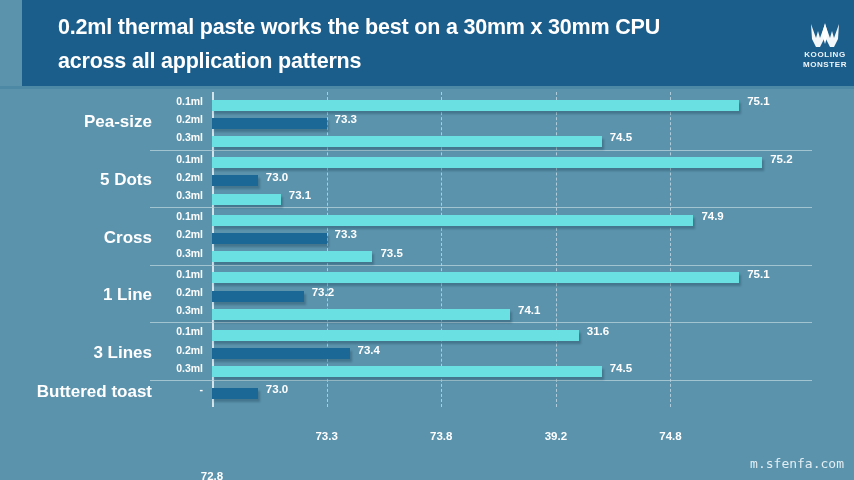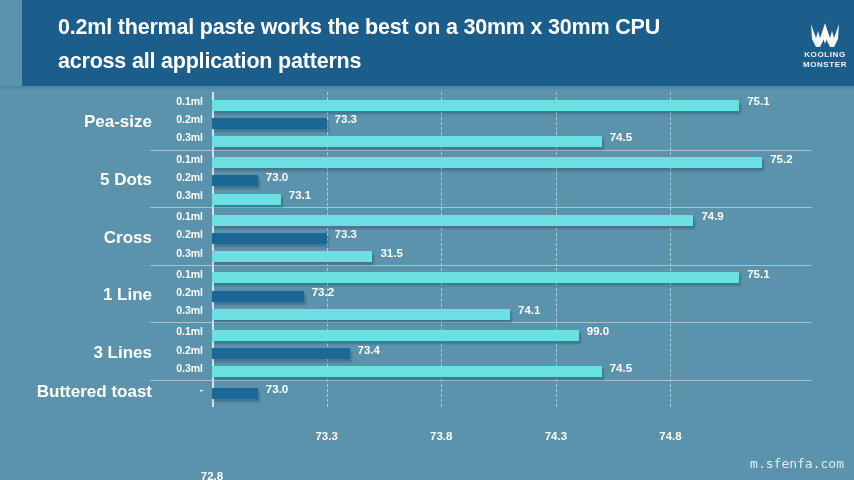--- a/index.html
+++ b/index.html
@@ -164,41 +164,41 @@
           <span class="vlabel" style="left: 489.385px;">74.9</span>
         </div>
         <div class="row" style="top: 137.4px; width: 596px;">
           <span class="slabel">0.2ml</span>
           <div class="bar dark" style="width: 114.615px;"></div>
           <span class="vlabel" style="left: 122.615px;">73.3</span>
         </div>
         <div class="row" style="top: 155.6px; width: 596px;">
           <span class="slabel">0.3ml</span>
           <div class="bar light" style="width: 160.462px;"></div>
-          <span class="vlabel" style="left: 168.462px;">31.5</span>
+          <span class="vlabel" style="left: 168.462px;">73.5</span>
         </div>
         <div class="row" style="top: 176.8px; width: 596px;">
           <span class="slabel">0.1ml</span>
           <div class="bar light" style="width: 527.231px;"></div>
           <span class="vlabel" style="left: 535.231px;">75.1</span>
         </div>
         <div class="row" style="top: 195px; width: 596px;">
           <span class="slabel">0.2ml</span>
           <div class="bar dark" style="width: 91.6923px;"></div>
           <span class="vlabel" style="left: 99.6923px;">73.2</span>
         </div>
         <div class="row" style="top: 213.2px; width: 596px;">
           <span class="slabel">0.3ml</span>
           <div class="bar light" style="width: 298px;"></div>
           <span class="vlabel" style="left: 306px;">74.1</span>
         </div>
         <div class="row" style="top: 234.4px; width: 596px;">
           <span class="slabel">0.1ml</span>
           <div class="bar light" style="width: 366.769px;"></div>
-          <span class="vlabel" style="left: 374.769px;">99.0</span>
+          <span class="vlabel" style="left: 374.769px;">31.6</span>
         </div>
         <div class="row" style="top: 252.6px; width: 596px;">
           <span class="slabel">0.2ml</span>
           <div class="bar dark" style="width: 137.538px;"></div>
           <span class="vlabel" style="left: 145.538px;">73.4</span>
         </div>
         <div class="row" style="top: 270.8px; width: 596px;">
           <span class="slabel">0.3ml</span>
           <div class="bar light" style="width: 389.692px;"></div>
           <span class="vlabel" style="left: 397.692px;">74.5</span>
@@ -217,18 +217,18 @@
       <div class="catlabel" style="top: 227.5px;">Cross</div>
       <div class="catlabel" style="top: 285.1px;">1 Line</div>
       <div class="catlabel" style="top: 342.7px;">3 Lines</div>
       <div class="catlabel" style="top: 382.1px;">Buttered toast</div>
     </div>
 
   <div id="xticks">
       <div class="xtick" style="left: 212px; margin-top: 40px;">72.8</div>
       <div class="xtick" style="left: 326.615px;">73.3</div>
       <div class="xtick" style="left: 441.231px;">73.8</div>
-      <div class="xtick" style="left: 555.846px;">74.3</div>
+      <div class="xtick" style="left: 555.846px;">39.2</div>
       <div class="xtick" style="left: 670.462px;">74.8</div>
     </div>
 
   <div id="watermark">m.sfenfa.com</div>
 </div>
 
 </body></html>

